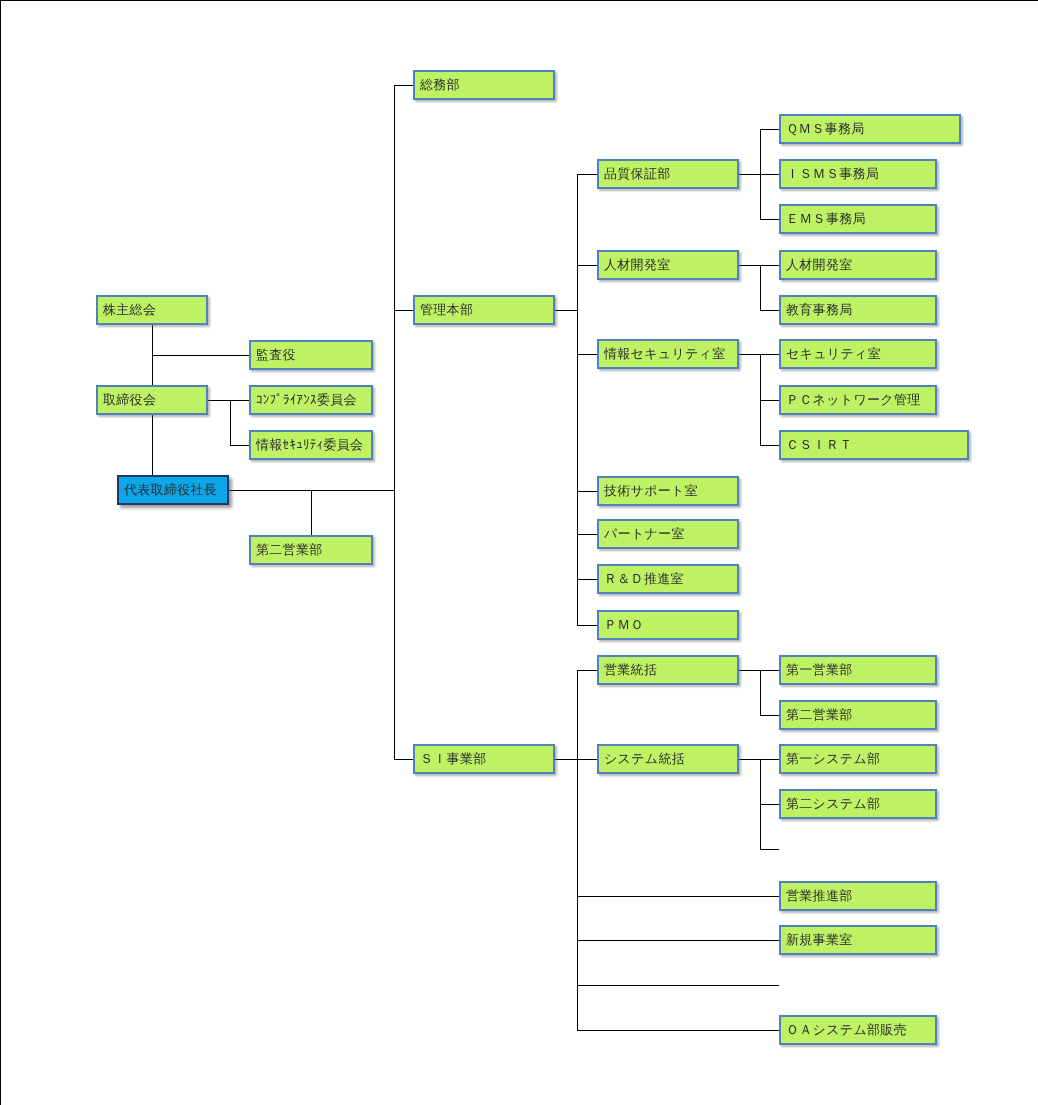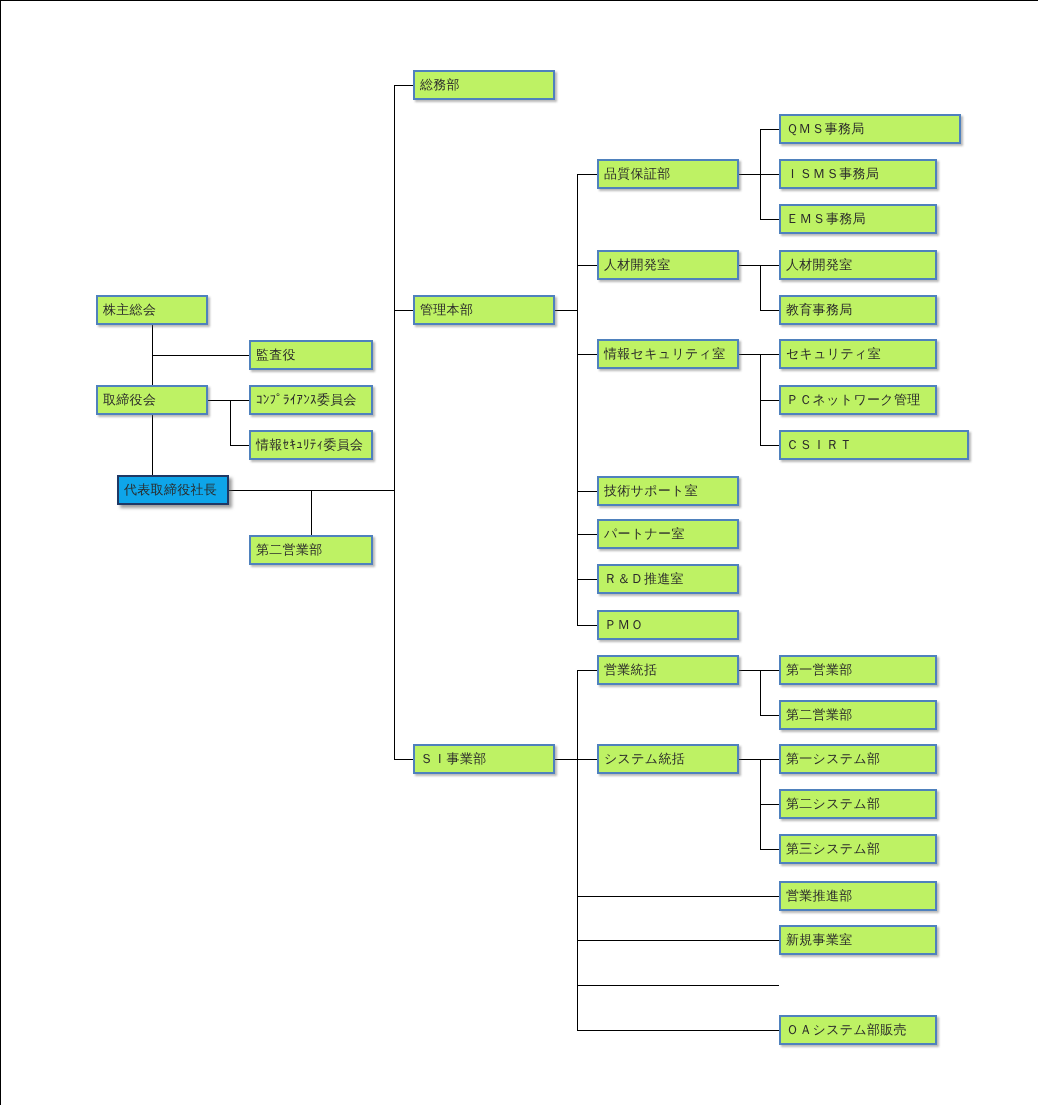--- a/index.html
+++ b/index.html
@@ -104,18 +104,17 @@
   <div class="node" style="left:778px;top:203px;width:158px">ＥＭＳ事務局</div>
   <div class="node" style="left:778px;top:249px;width:158px">人材開発室</div>
   <div class="node" style="left:778px;top:294px;width:158px">教育事務局</div>
   <div class="node" style="left:778px;top:338px;width:158px">セキュリティ室</div>
   <div class="node" style="left:778px;top:384px;width:158px">ＰＣネットワーク管理</div>
   <div class="node" style="left:778px;top:429px;width:190px">ＣＳＩＲＴ</div>
   <div class="node" style="left:778px;top:654px;width:158px">第一営業部</div>
   <div class="node" style="left:778px;top:699px;width:158px">第二営業部</div>
   <div class="node" style="left:778px;top:743px;width:158px">第一システム部</div>
   <div class="node" style="left:778px;top:788px;width:158px">第二システム部</div>
-  <div class="node" style="left:778px;top:833px;width:158px">第三システム部</div>
   <div class="node" style="left:778px;top:880px;width:158px">営業推進部</div>
   <div class="node" style="left:778px;top:924px;width:158px">新規事業室</div>
   <div class="node" style="left:778px;top:1014px;width:158px">ＯＡシステム部販売</div>
 
 </div>
 
 </body></html>

